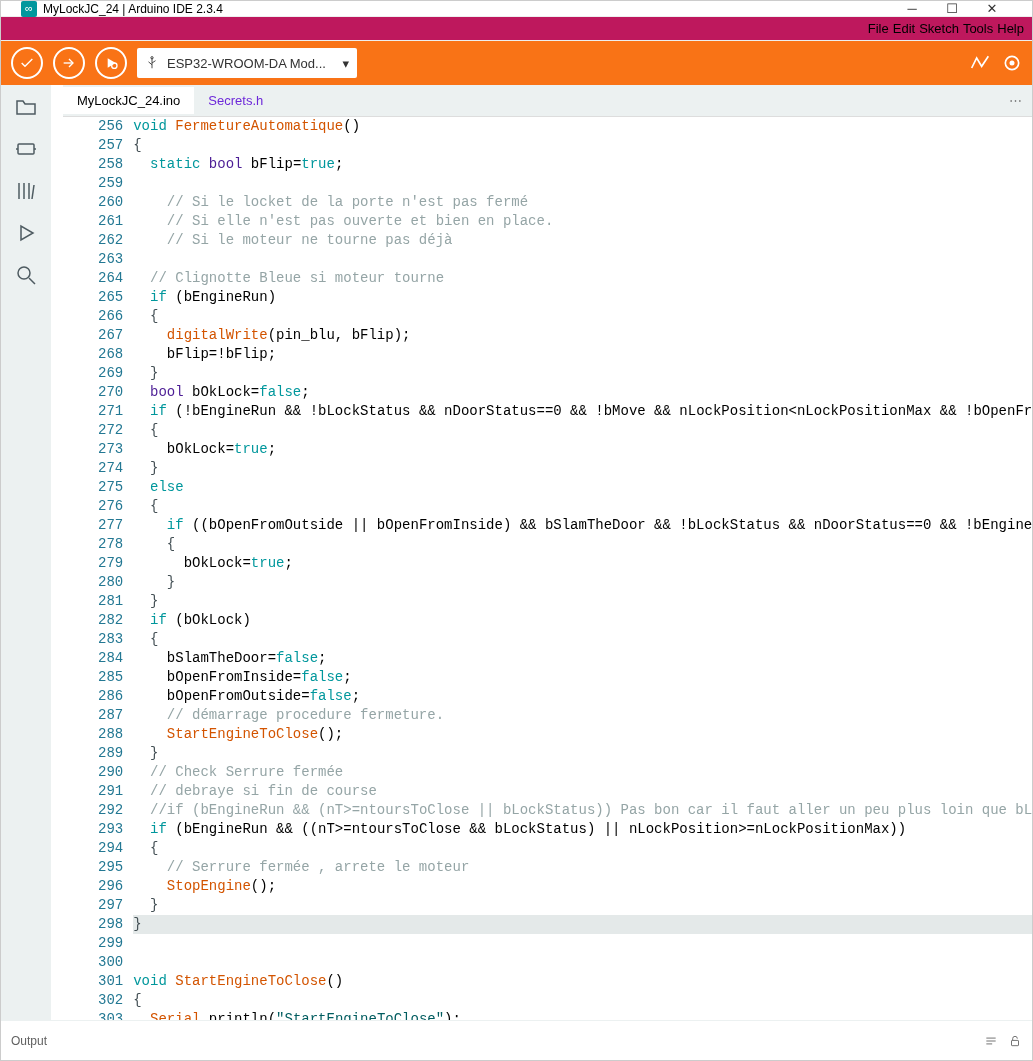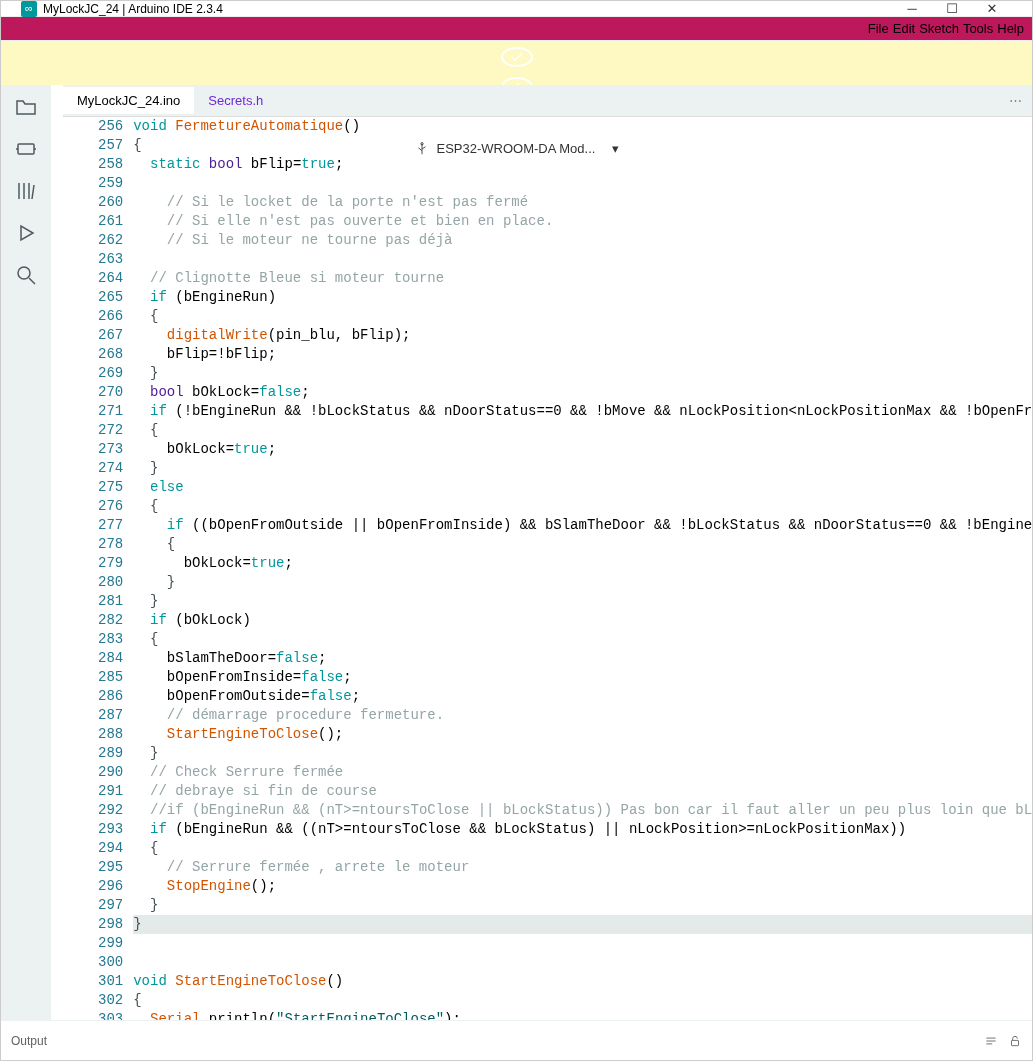--- a/index.html
+++ b/index.html
@@ -58,24 +58,23 @@
     border-bottom: 1px solid #eee;
     justify-content: flex-end;
   }
   .menubar span { cursor: pointer; }
 
   
   .toolbar {
     display: flex;
     align-items: center;
     gap: 10px;
-    padding: 6px 10px;
-    background: #fef9c3;
+    padding: 18px 10px;
+    background: #f97316;
     height: 44px;
-    flex-direction: column;
   }
   .round-btn {
     width: 32px; height: 32px;
     border-radius: 50%;
     border: 2px solid #fff;
     display: flex; align-items: center; justify-content: center;
     cursor: pointer;
     color: #fff;
   }
   .round-btn svg { width: 16px; height: 16px; fill: none; stroke: #fff; stroke-width: 2; }

